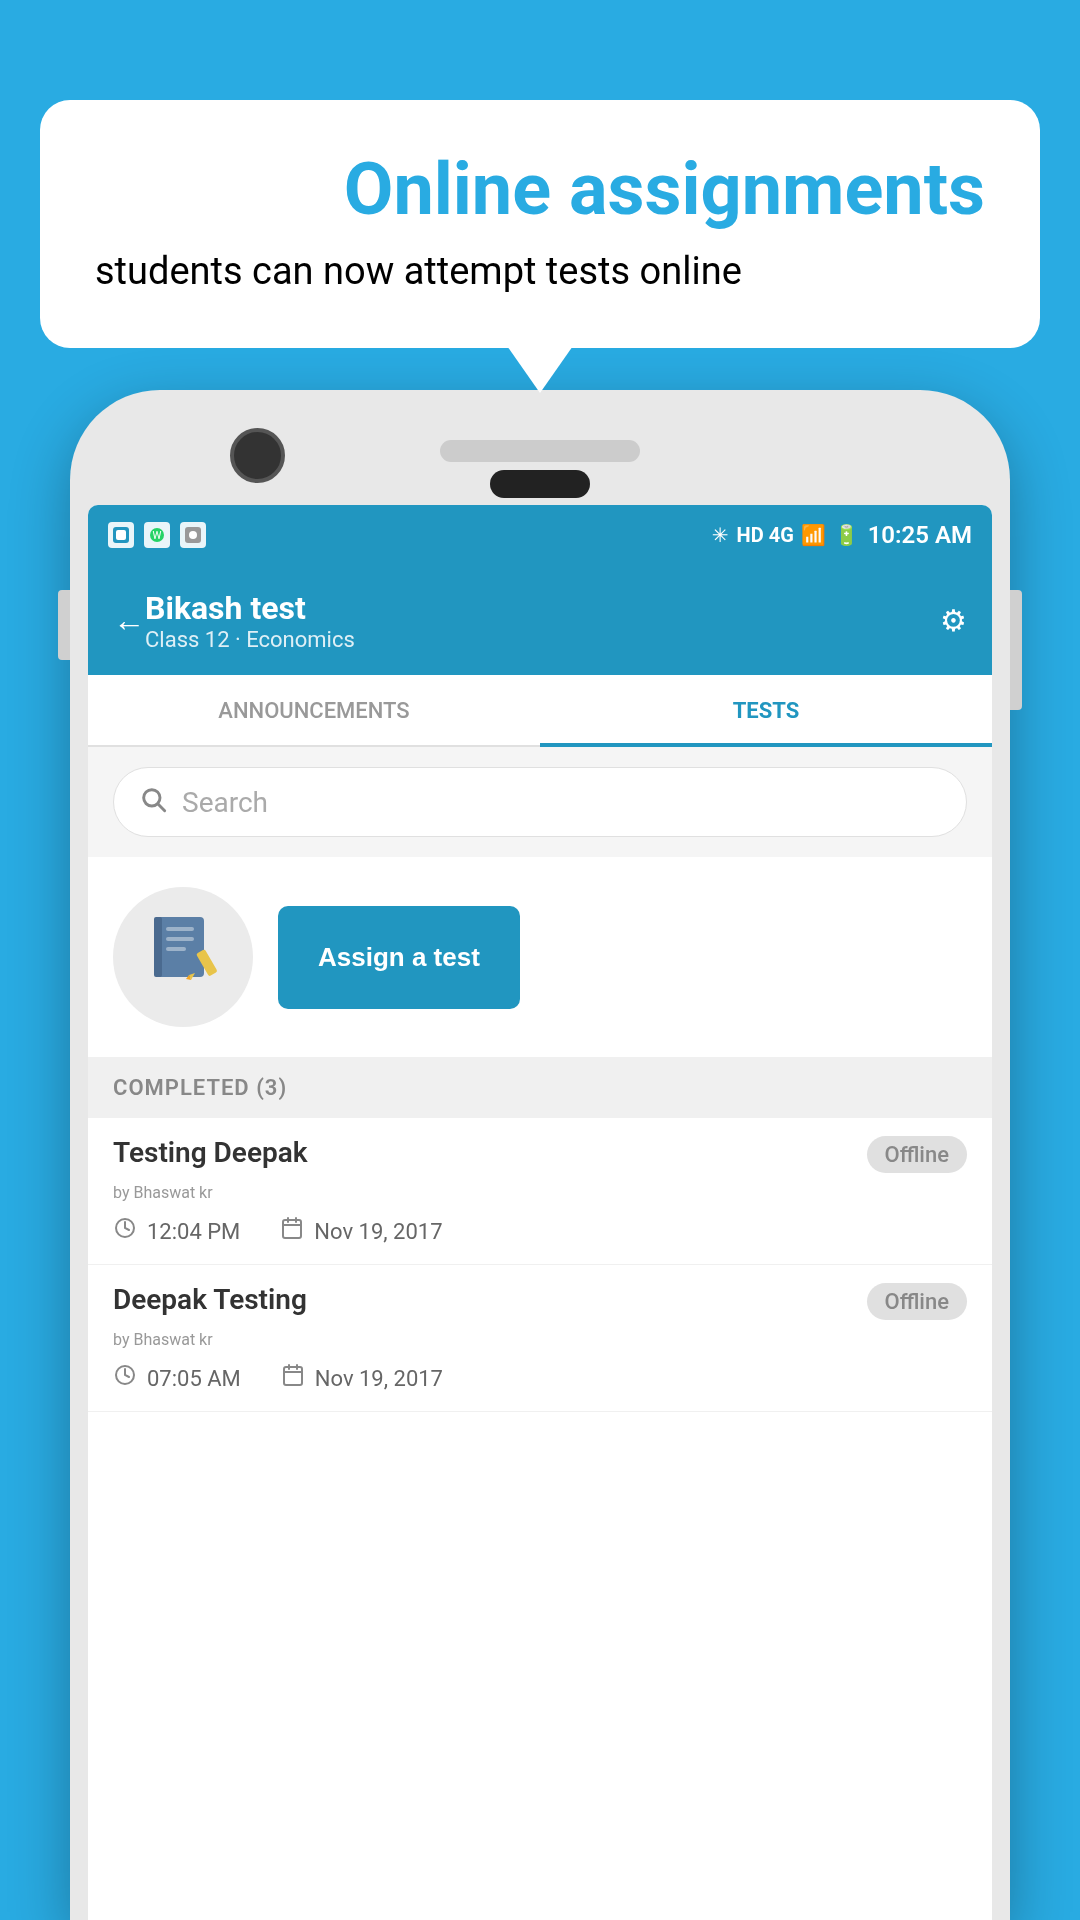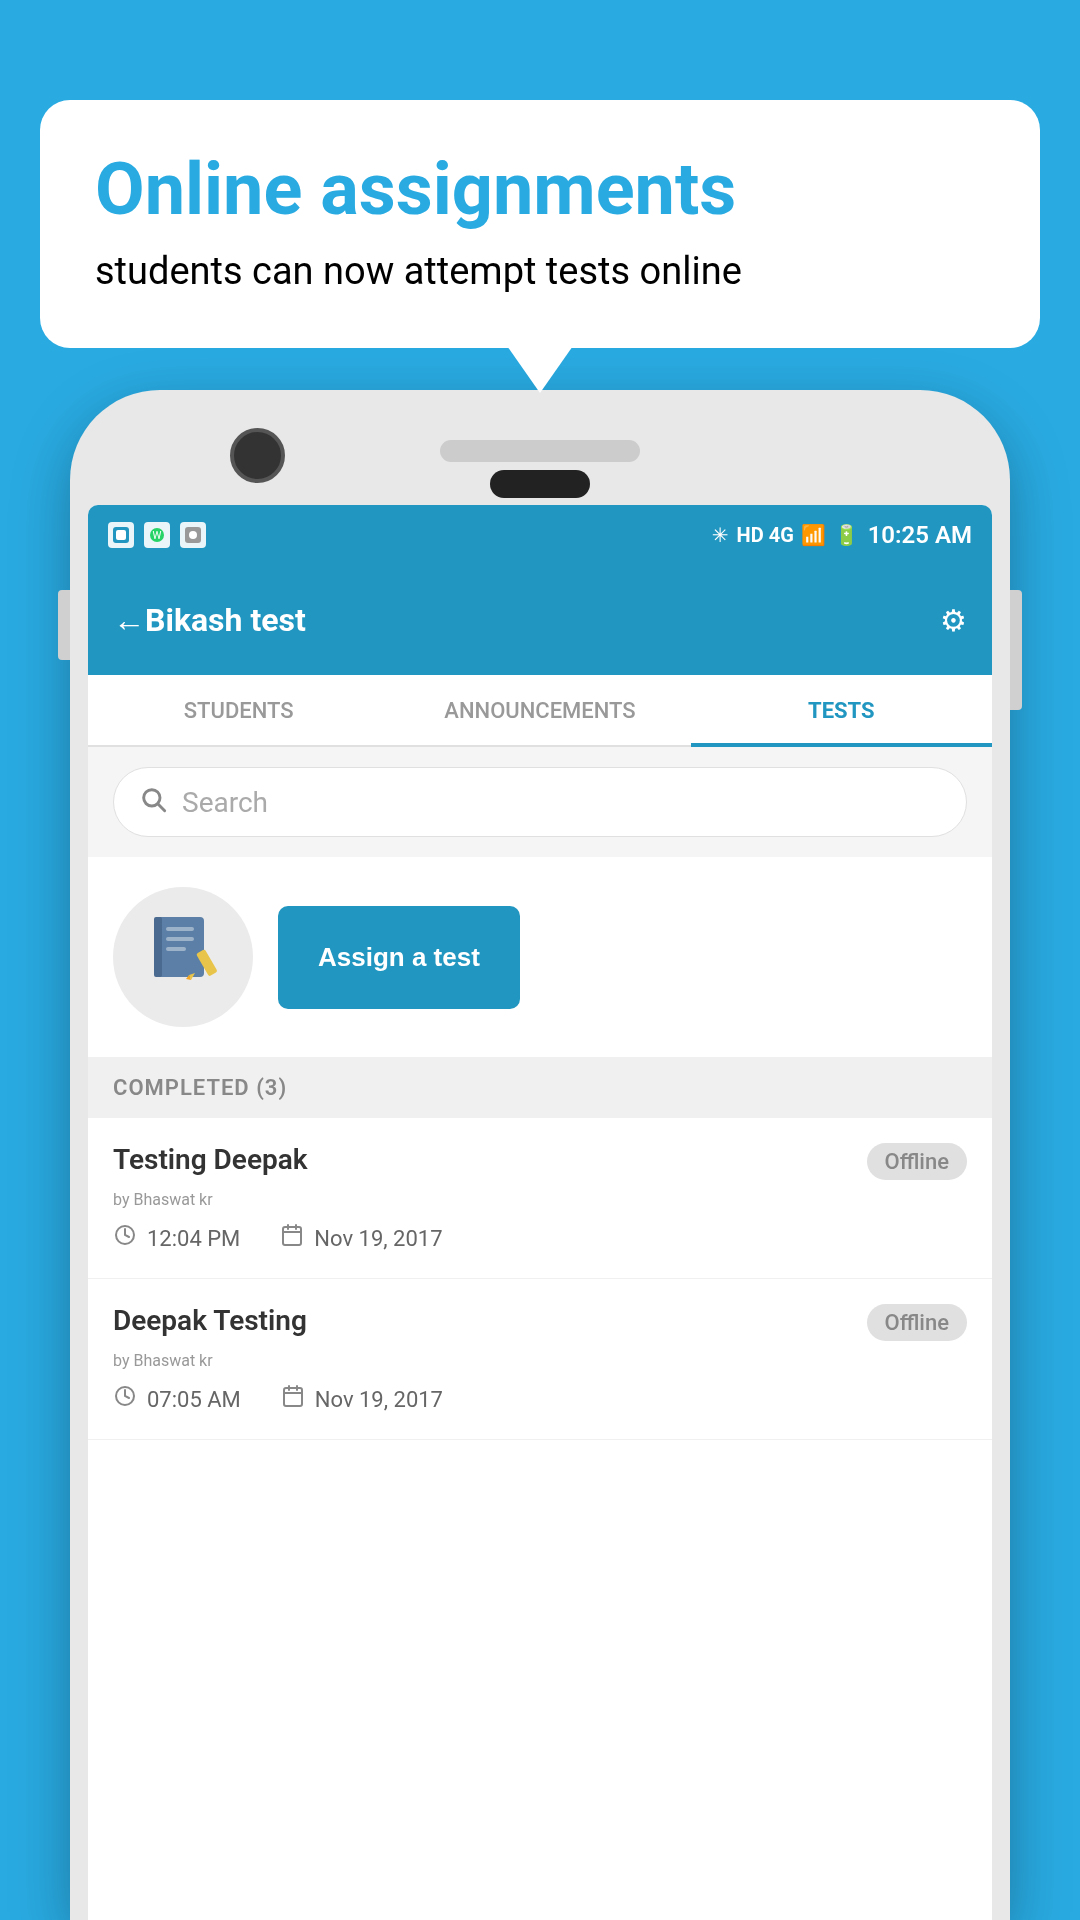--- a/index.html
+++ b/index.html
@@ -35,20 +35,21 @@
       border-left: 35px solid transparent;
       border-right: 35px solid transparent;
       border-top: 50px solid white;
     }
     .bubble-title {
       font-size: 72px;
       font-weight: 700;
       color: #29abe2;
       line-height: 1.1;
       margin-bottom: 20px;
+      text-align: right;
     }
     .bubble-subtitle {
       font-size: 38px;
       color: #000000;
       font-weight: 400;
     }
 
     
     .phone-outer {
       position: absolute;
@@ -297,21 +298,21 @@
       padding: 18px 25px;
       font-size: 22px;
       font-weight: 600;
       color: #888;
       letter-spacing: 1px;
     }
 
     
     .test-item {
       background: white;
-      padding: 25px 25px;
+      padding: 18px 25px;
       border-bottom: 1px solid #f0f0f0;
     }
     .test-item-header {
       display: flex;
       justify-content: space-between;
       align-items: flex-start;
       margin-bottom: 10px;
     }
     .test-name {
       font-size: 28px;
@@ -392,28 +393,26 @@
         <span style="font-size:20px">📶</span>
         <span style="font-size:20px">🔋</span>
         <span class="status-time">10:25 AM</span>
       </div>
     </div>
 
     <div class="app-bar">
       <div class="back-btn">←</div>
       <div class="app-bar-center">
         <div class="app-bar-title">Bikash test</div>
+        <div class="app-bar-subtitle">Class 12 · Economics</div>
       </div>
       <div class="gear-btn">⚙</div>
     </div>
 
     <div class="tabs">
-      <div class="tab">
-        <span>STUDENTS</span>
-      </div>
       <div class="tab">
         <span>ANNOUNCEMENTS</span>
       </div>
       <div class="tab active">
         <span>TESTS</span>
       </div>
     </div>
 
     <div class="search-container">
       <div class="search-bar">

